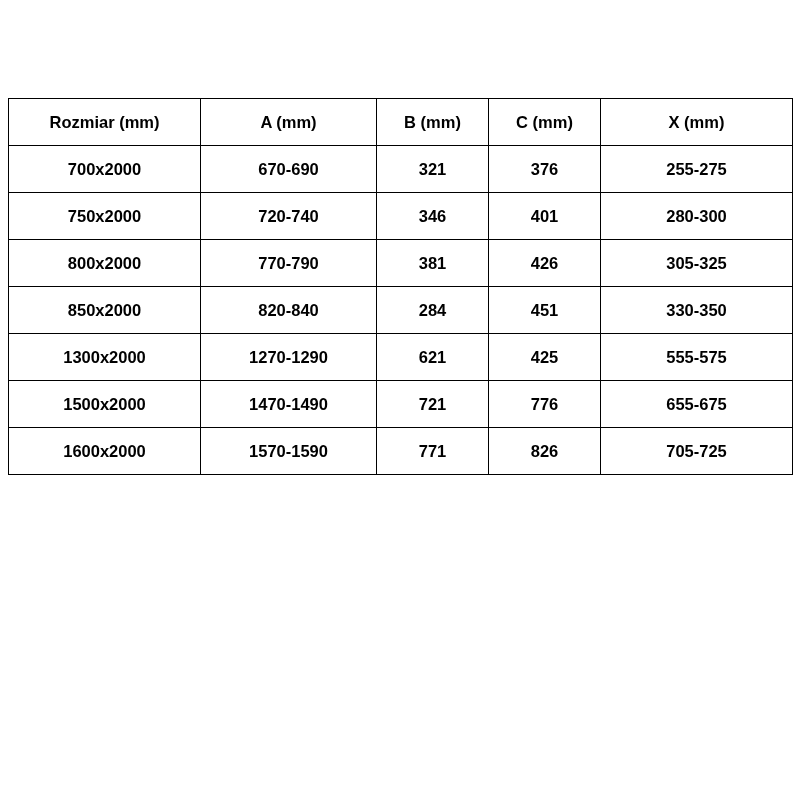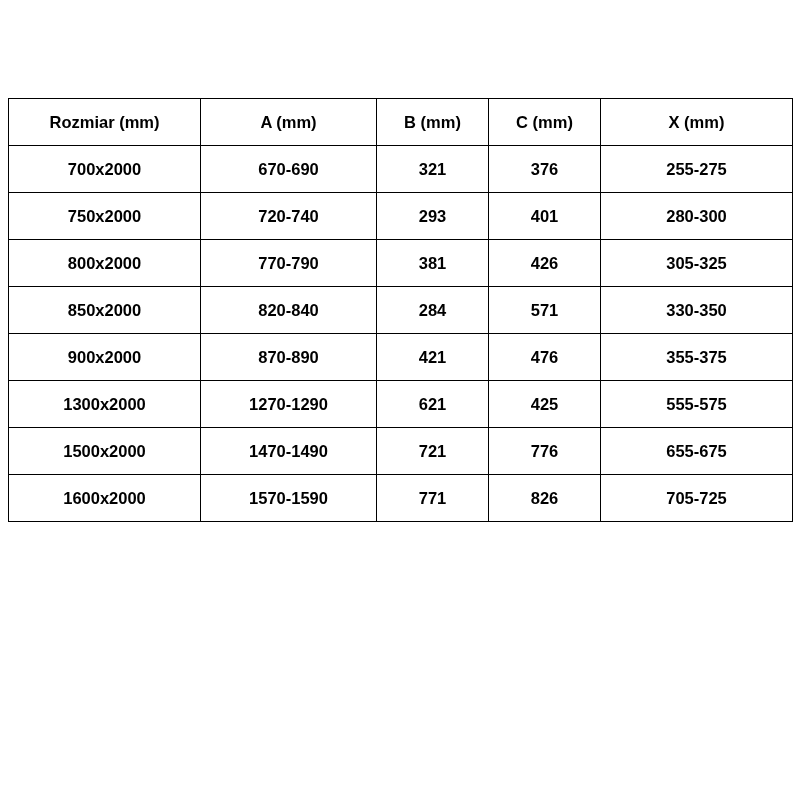--- a/index.html
+++ b/index.html
@@ -80,44 +80,37 @@
         <tr>
           <td>700x2000</td>
           <td>670-690</td>
           <td>321</td>
           <td>376</td>
           <td>255-275</td>
         </tr>
         <tr>
           <td>750x2000</td>
           <td>720-740</td>
-          <td>293</td>
+          <td>346</td>
           <td>401</td>
           <td>280-300</td>
         </tr>
         <tr>
           <td>800x2000</td>
           <td>770-790</td>
           <td>381</td>
           <td>426</td>
           <td>305-325</td>
         </tr>
         <tr>
           <td>850x2000</td>
           <td>820-840</td>
           <td>284</td>
-          <td>571</td>
+          <td>451</td>
           <td>330-350</td>
-        </tr>
-        <tr>
-          <td>900x2000</td>
-          <td>870-890</td>
-          <td>421</td>
-          <td>476</td>
-          <td>355-375</td>
         </tr>
         <tr>
           <td>1300x2000</td>
           <td>1270-1290</td>
           <td>621</td>
           <td>425</td>
           <td>555-575</td>
         </tr>
         <tr>
           <td>1500x2000</td>

